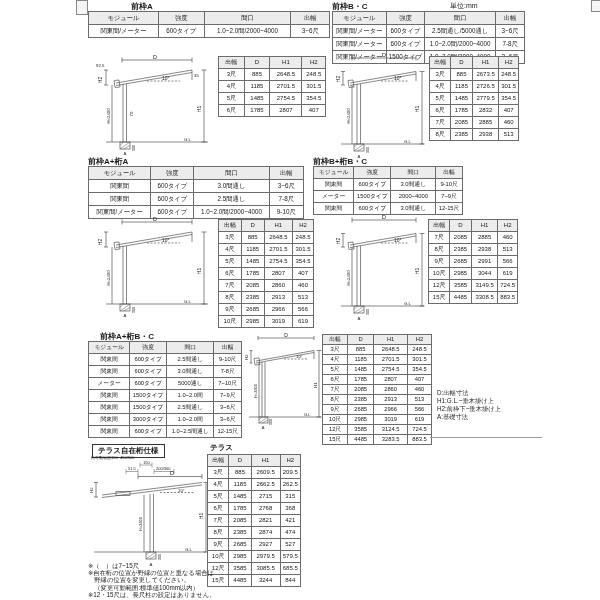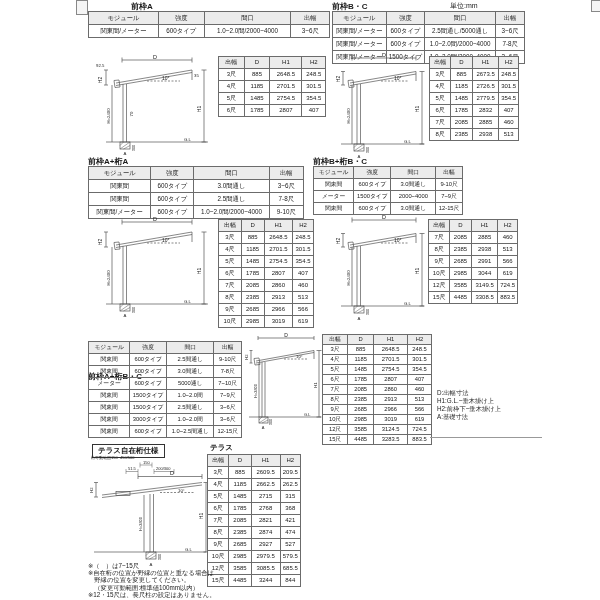--- a/index.html
+++ b/index.html
@@ -514,21 +514,21 @@
           <tr>
             <td>15尺</td>
             <td>4485</td>
             <td>3308.5</td>
             <td>883.5</td>
           </tr>
         </tbody>
     </table>
   </div>
 
-  <div class="abs sec-title" style="left:88px;top:331px;margin-top:40px;">前枠A+桁B・C</div>
+  <div class="abs sec-title" style="left:100px;top:331px;">前枠A+桁B・C</div>
   <div class="abs" style="left:88px;top:341px;width:154px;">
     <table class="spec sm">
       <colgroup>
           <col style="width:27%">
           <col style="width:24%">
           <col style="width:31%">
           <col style="width:18%">
         </colgroup>
       <thead>
           <tr>

